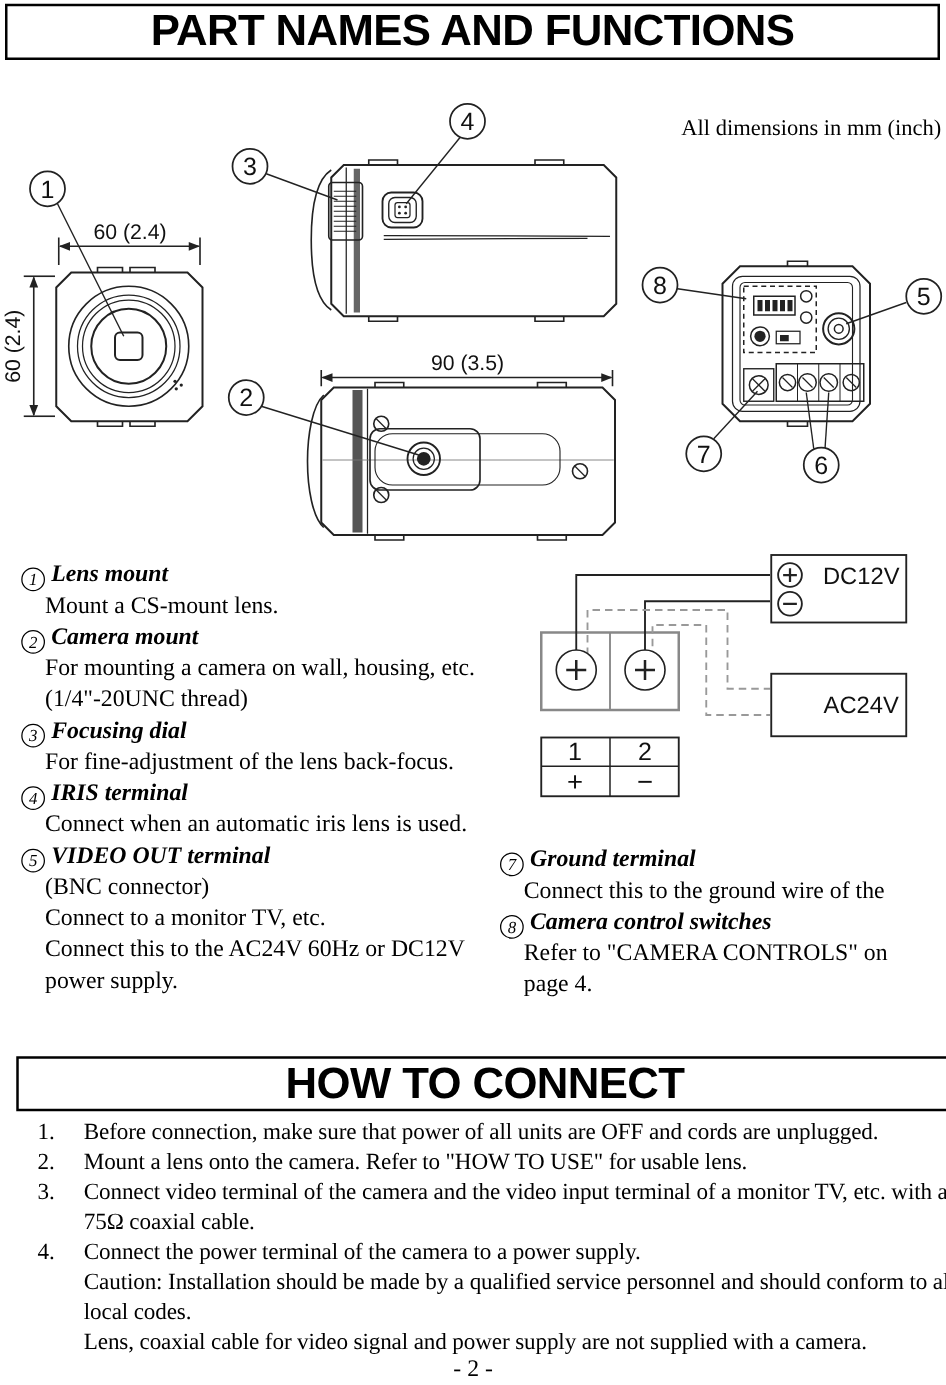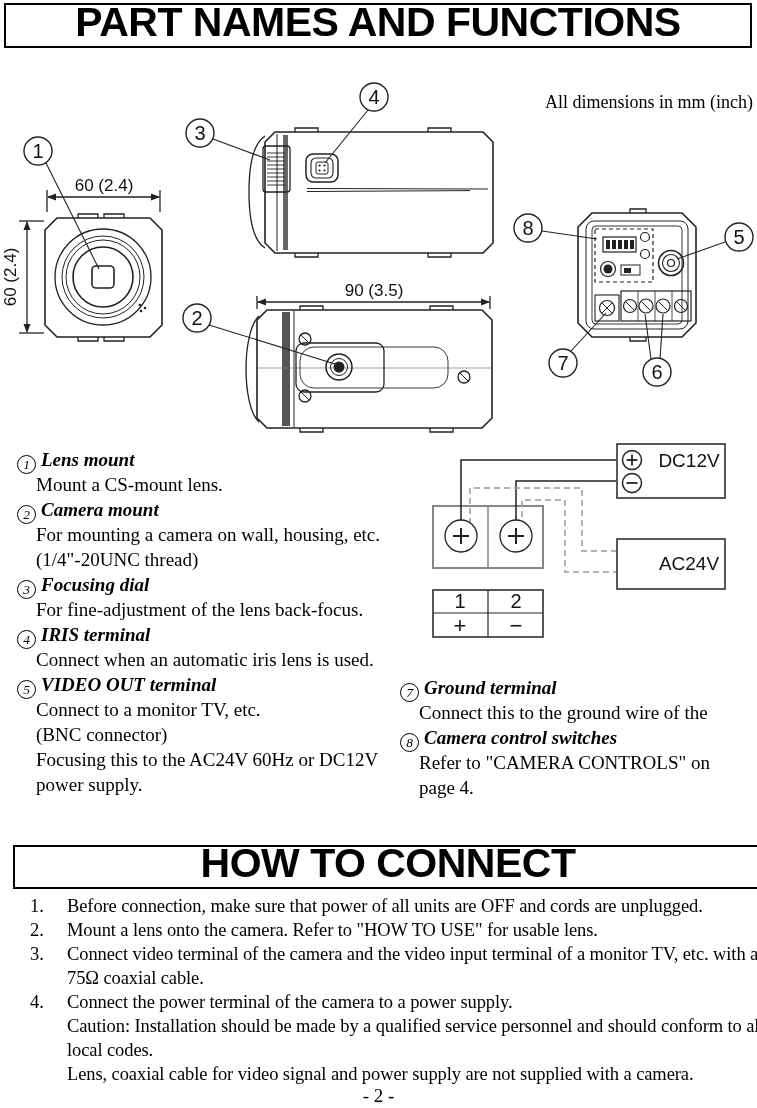--- a/index.html
+++ b/index.html
@@ -4,23 +4,23 @@
 <style>
   html,body { margin:0; padding:0; }
   body {
     width:757px; height:1108px; position:relative; overflow:hidden;
     background:#ffffff; color:#000;
     font-family:"Liberation Serif", serif;
   }
   .abs { position:absolute; }
   .title-box {
     border:2px solid #000; background:#fff;
-    display:flex; align-items:flex-end; justify-content:center;
+    display:flex; align-items:flex-start; justify-content:center;
     font-family:"Liberation Sans", sans-serif; font-weight:bold;
-    font-size:41px; letter-spacing:-0.5px; white-space:nowrap;
+    font-size:35px; letter-spacing:-0.5px; white-space:nowrap;
   }
   .dim-note { font-size:18px; white-space:nowrap; }
   .parts-col { font-size:19px; line-height:25px; }
   .part-head { font-weight:bold; white-space:nowrap; height:25px;font-style:italic; }
   .part-name { font-weight:bold; }
   .circ-num {
     display:inline-flex; width:19px; height:19px; box-sizing:border-box;
     border:1.5px solid #000; border-radius:50%;
     align-items:center; justify-content:center;
     font-size:13.5px; font-weight:normal; line-height:1;
@@ -323,25 +323,25 @@
     <div class="part">
       <div class="part-head"><span class="circ-num">3</span><span class="part-name">Focusing dial</span></div>
       <div class="part-desc">For fine-adjustment of the lens back-focus.</div>
     </div>
     <div class="part">
       <div class="part-head"><span class="circ-num">4</span><span class="part-name">IRIS terminal</span></div>
       <div class="part-desc">Connect when an automatic iris lens is used.</div>
     </div>
     <div class="part">
       <div class="part-head"><span class="circ-num">5</span><span class="part-name">VIDEO OUT terminal</span></div>
+      <div class="part-desc">(BNC connector)</div>
       <div class="part-desc">Connect to a monitor TV, etc.</div>
-      <div class="part-desc">(BNC connector)</div>
-    </div>
-    <div class="part">
-      <div class="part-desc">Focusing this to the AC24V 60Hz or DC12V</div>
+    </div>
+    <div class="part">
+      <div class="part-desc">Connect this to the AC24V 60Hz or DC12V</div>
       <div class="part-desc">power supply.</div>
     </div>
   </div>
 <div id="parts-right" class="abs parts-col" style="left:400px; top:675px; width:357px;">
     <div class="part">
       <div class="part-head"><span class="circ-num">7</span><span class="part-name">Ground terminal</span></div>
       <div class="part-desc">Connect this to the ground wire of the</div>
     </div>
     <div class="part">
       <div class="part-head"><span class="circ-num">8</span><span class="part-name">Camera control switches</span></div>

